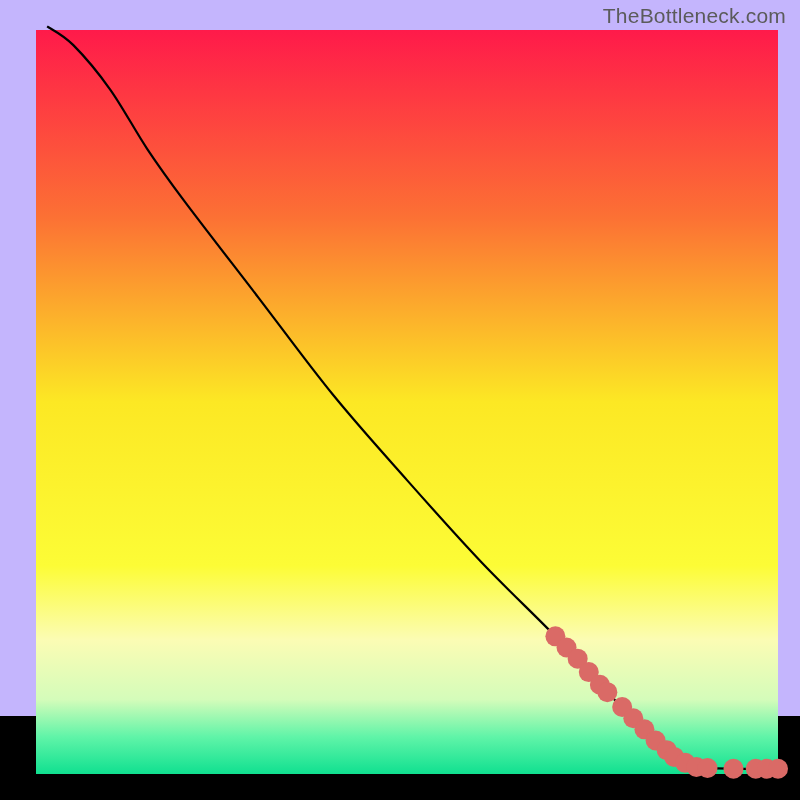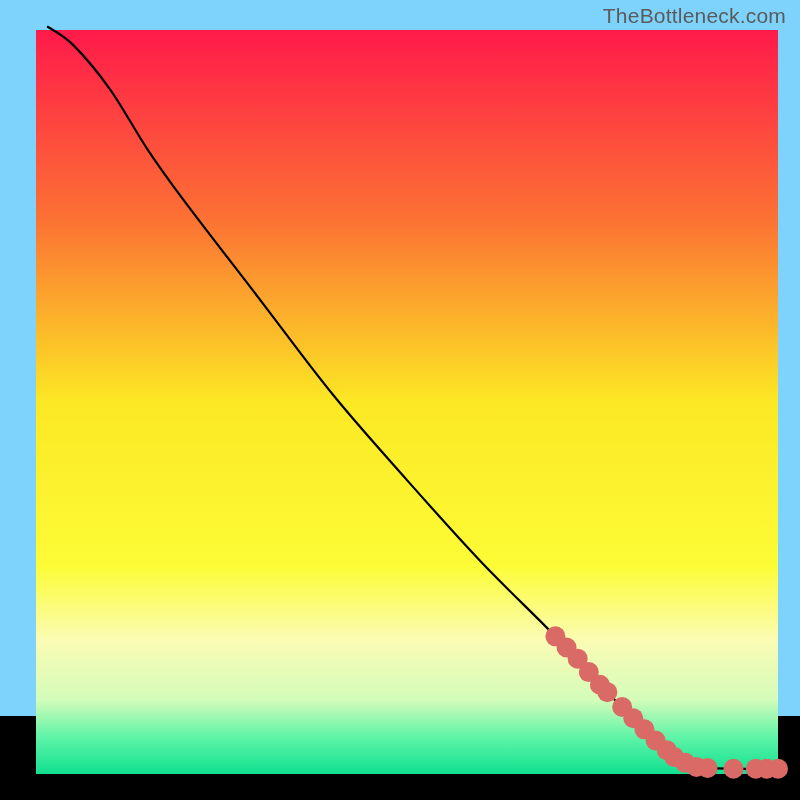--- a/index.html
+++ b/index.html
@@ -8,21 +8,21 @@
     width: 800px;
     height: 800px;
     background: #000;
     font-family: Arial, Helvetica, sans-serif;
     overflow: hidden;
   }
   .chart-container {
     position: relative;
     width: 800px;
     height: 716px;
-    background: #7dd3fc;
+    background: #c4b5fd;
   }
   .watermark {
     position: absolute;
     top: 4px;
     right: 14px;
     color: #5b5b5b;
     font-size: 21px;
     font-weight: 500;
     font-family: Arial, sans-serif;
     z-index: 10;

